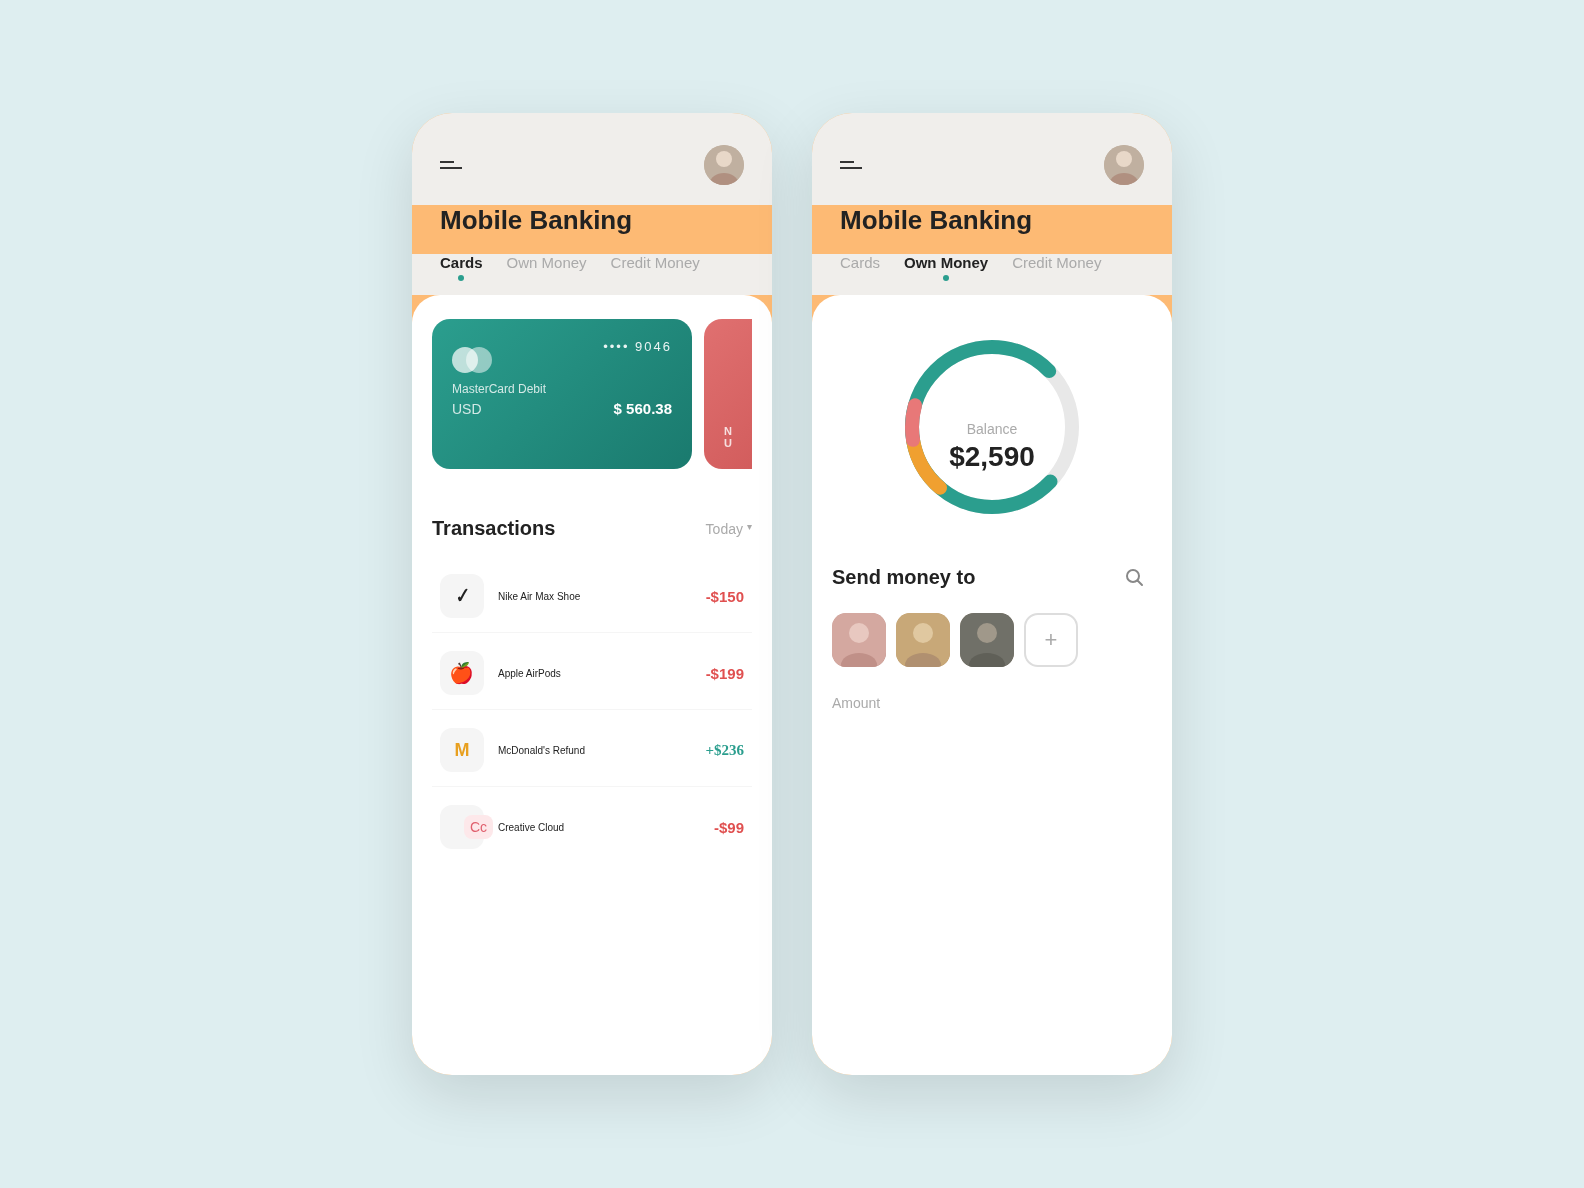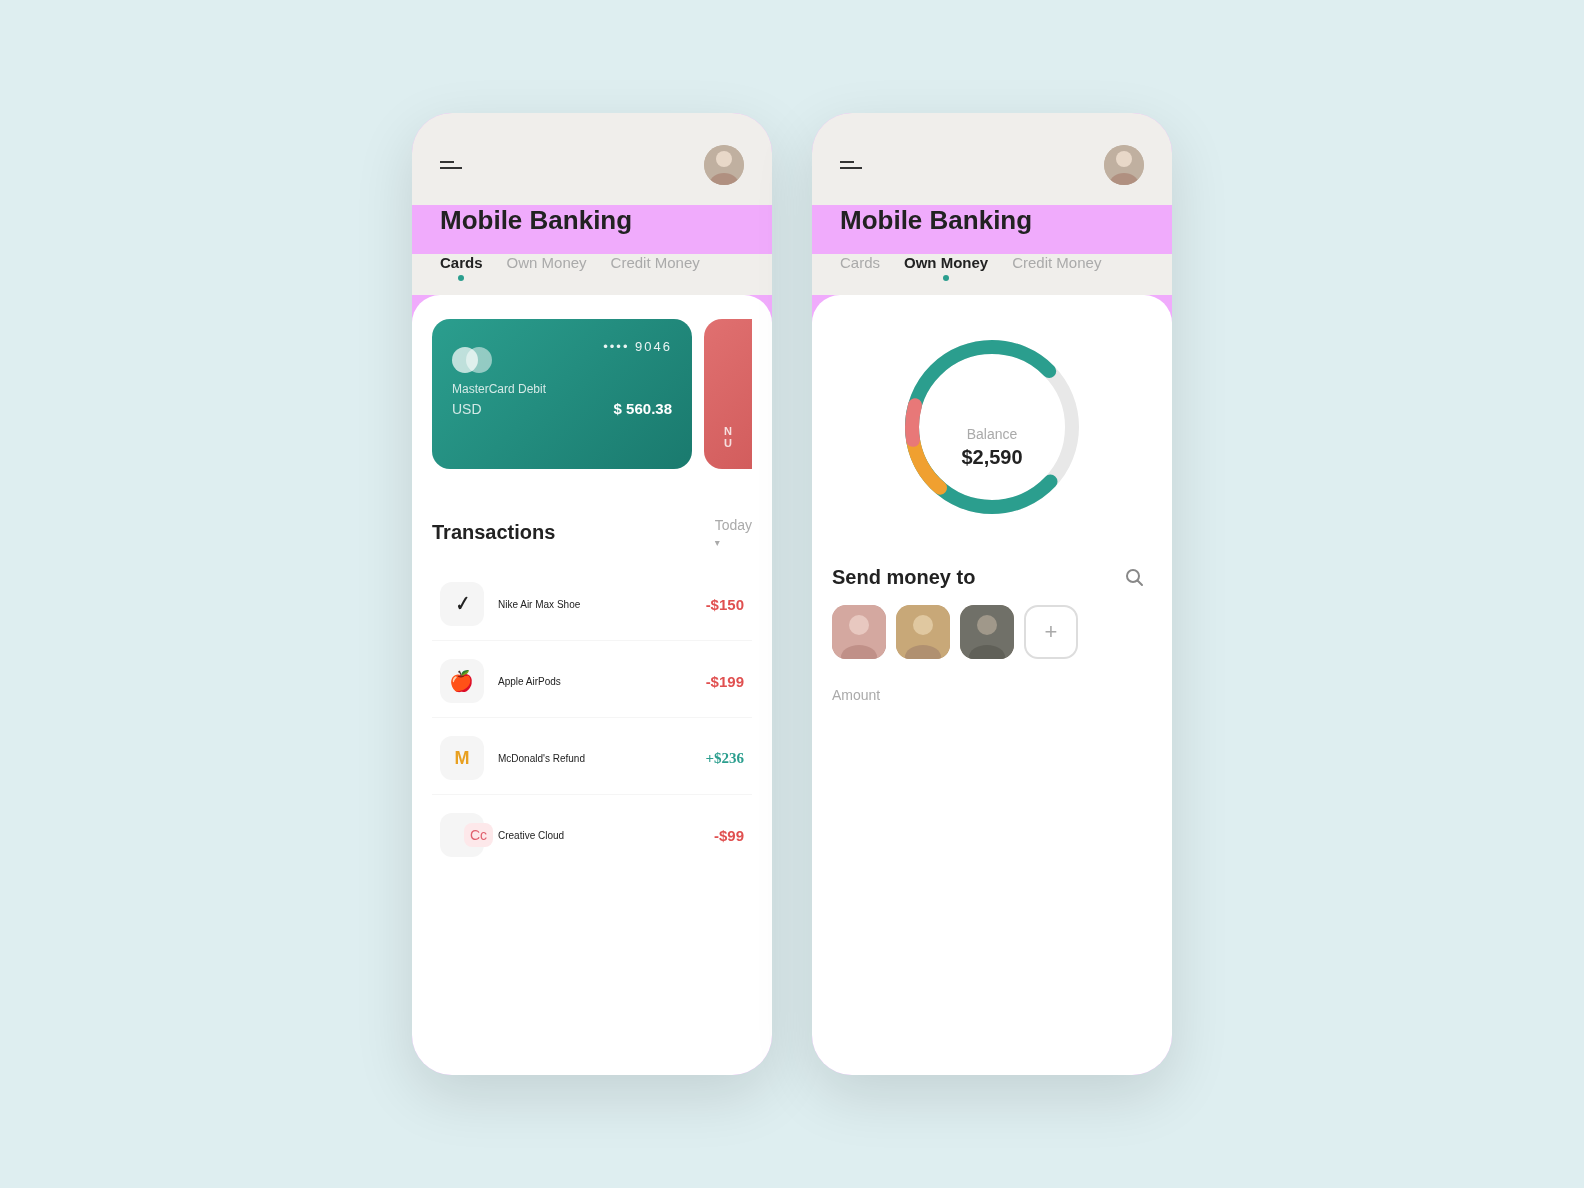--- a/index.html
+++ b/index.html
@@ -10,21 +10,21 @@
       background: #deeef0;
       display: flex;
       align-items: center;
       justify-content: center;
       font-family: -apple-system, BlinkMacSystemFont, 'Segoe UI', sans-serif;
       gap: 40px;
     }
 
     .phone-frame {
       width: 360px;
-      background: #f0abfc;
+      background: #fdba74;
       border-radius: 40px;
       overflow: hidden;
       box-shadow: 0 20px 60px rgba(0,0,0,0.12);
       padding: 0;
     }
 
     .phone-header {
       padding: 32px 28px 20px;
       background: #f0eeeb;
       display: flex;
@@ -202,21 +202,20 @@
       color: #222;
     }
 
     .today-filter {
       display: flex;
       align-items: flex-start;
       gap: 4px;
       color: #aaa;
       font-size: 14px;
       cursor: pointer;
-      flex-direction: column;
     }
 
     .chevron-down {
       font-size: 10px;
     }
 
     .transaction-list {
       display: flex;
       flex-direction: column;
       gap: 4px;
@@ -283,30 +282,30 @@
     }
 
     .balance-label {
       font-size: 14px;
       color: #aaa;
       margin-bottom: 4px;
       margin-top: 40px;
     }
 
     .balance-amount {
-      font-size: 20px;
+      font-size: 28px;
       font-weight: 700;
       color: #222;
     }
 
     .send-money-header {
       display: flex;
       justify-content: space-between;
       align-items: center;
-      margin-bottom: 10px;
+      margin-bottom: 18px;
     }
 
     .send-money-title {
       font-size: 20px;
       font-weight: 700;
       color: #222;
     }
 
     .search-icon-btn {
       width: 36px;

